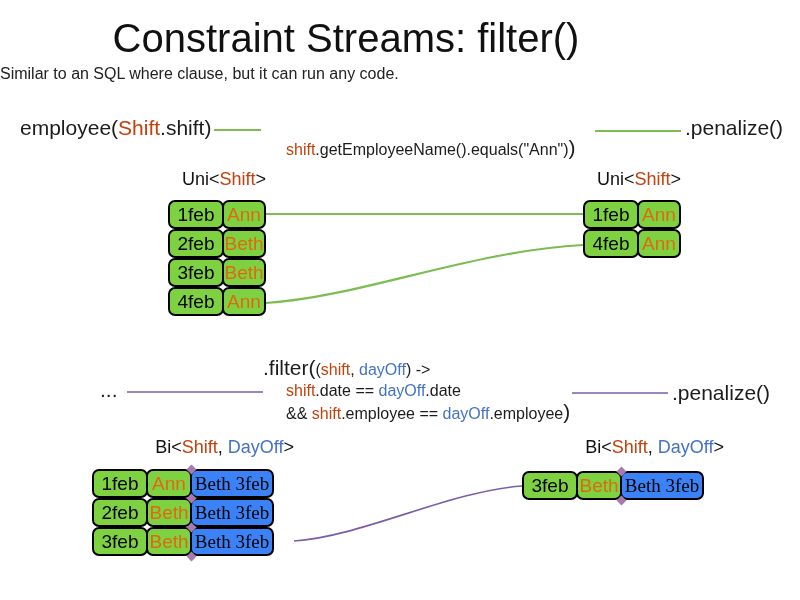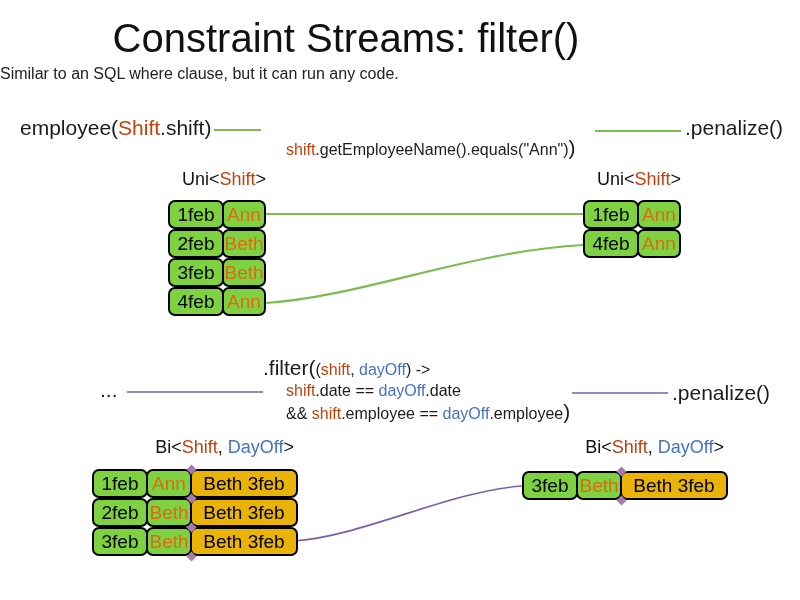--- a/index.html
+++ b/index.html
@@ -24,21 +24,21 @@
   .lg { stroke:#7cbc50; stroke-width:2.2; fill:none; }
   .lp { stroke:#7b5ea7; stroke-width:1.6; fill:none; }
 
   .row { position:absolute; display:flex; height:29px; z-index:2; }
   .cell { box-sizing:border-box; border:2px solid #000; border-radius:7px;
     background:#7ed242; display:flex; align-items:center; justify-content:center;
     font-size:19px; line-height:1; }
   .cell.date { width:56px; color:#000; z-index:2; }
   .cell.name { width:44px; margin-left:-2px; color:#e0690f; z-index:1; }
   .cell.name-w { width:46px; margin-left:-2px; color:#e0690f; z-index:1; }
-  .cell.pair { width:108px; margin-left:-2px; background:#eab308; color:#000; z-index:0; }
+  .cell.pair { width:84px; margin-left:-2px; background:#3b82f6; color:#000; z-index:0;font-family:Liberation Serif, serif; }
 
   .diamond { position:absolute; width:7px; height:7px; background:#a77ab0;
     transform:rotate(45deg); z-index:3; }
 </style>
 </head>
 <body>
 
 <div class="slide">
 
   <svg class="connectors" width="800" height="600">

